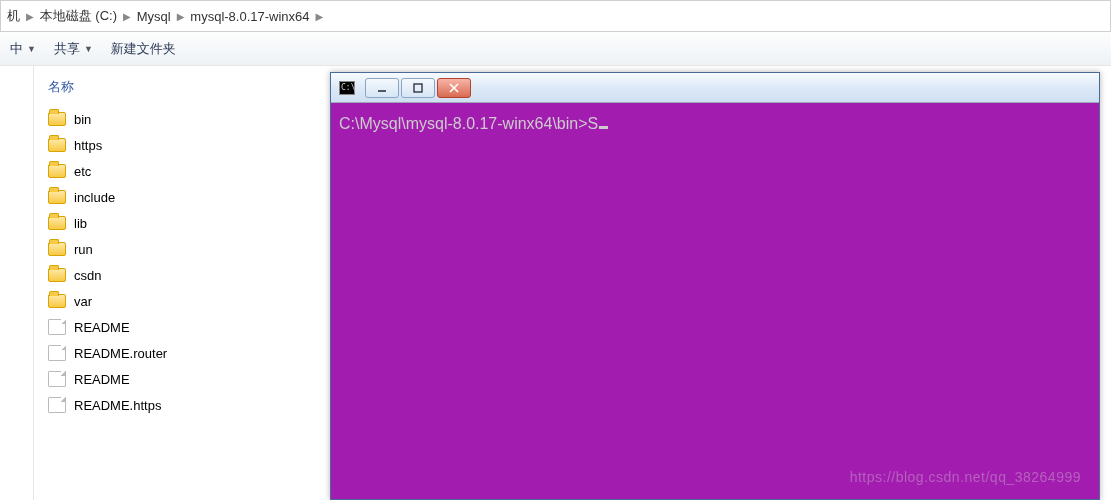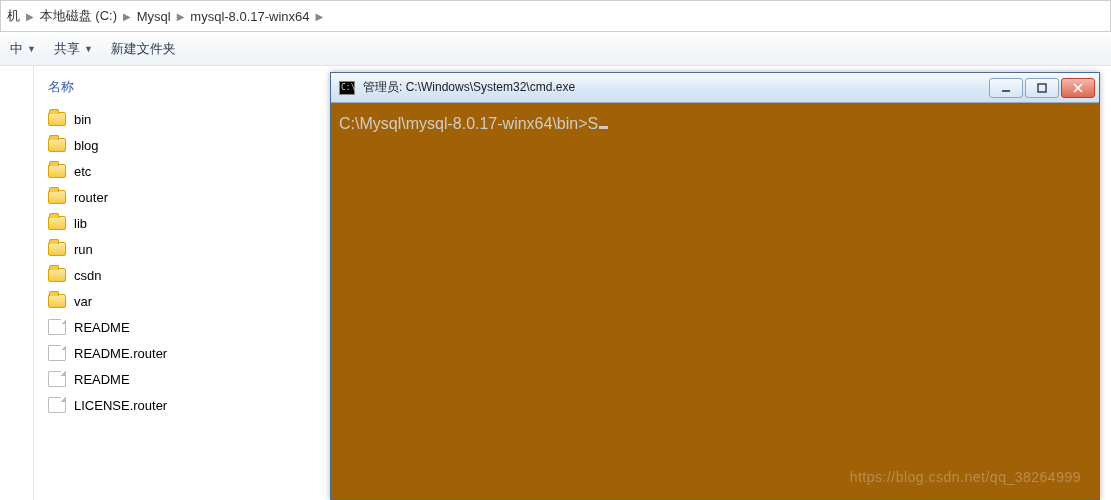--- a/index.html
+++ b/index.html
@@ -68,21 +68,21 @@
   .cmd-title{ font-size:12px; color:#222; flex:1; white-space:nowrap; overflow:hidden; }
   .winbtns{ display:flex; }
   .winbtn{
     width:34px; height:20px; margin-left:2px; border:1px solid #8aa5c2; border-radius:3px;
     background:linear-gradient(#f3f8fd,#d7e6f5);
     display:flex;align-items:center;justify-content:center; font-size:12px;
   }
   .winbtn.close{ background:linear-gradient(#f7b5a8,#d96b52); border-color:#b3432d; color:#fff;}
   .winbtn svg{width:10px;height:10px;}
   .cmd-body{
-    flex:1; background:#a16207; color:#ccc;
+    flex:1; background:#a21caf; color:#ccc;
     font:16px/22px Consolas,"Courier New",monospace;
     padding:10px 8px; white-space:pre; position:relative;
   }
   .cursor{ display:inline-block; width:9px; height:3px; background:#ccc; vertical-align:baseline; margin-left:1px;}
 
   .watermark{
     position:absolute; right:18px; bottom:14px; color:rgba(220,220,220,.35);
     font:14px "Segoe UI",sans-serif; letter-spacing:.5px; pointer-events:none;padding-left:13px;
   }
 </style>
@@ -128,29 +128,29 @@
     <div class="nav-pane"></div>
     <div class="file-pane">
       <div class="col-header">名称</div>
       <ul class="file-list" id="file-list">
           <li>
             <span class="icon-folder"></span>
             <span>bin</span>
           </li>
           <li>
             <span class="icon-folder"></span>
-            <span>blog</span>
+            <span>https</span>
           </li>
           <li>
             <span class="icon-folder"></span>
             <span>etc</span>
           </li>
           <li>
             <span class="icon-folder"></span>
-            <span>router</span>
+            <span>include</span>
           </li>
           <li>
             <span class="icon-folder"></span>
             <span>lib</span>
           </li>
           <li>
             <span class="icon-folder"></span>
             <span>run</span>
           </li>
           <li>
@@ -168,31 +168,30 @@
           <li>
             <span class="icon-file"></span>
             <span>README.router</span>
           </li>
           <li>
             <span class="icon-file"></span>
             <span>README</span>
           </li>
           <li>
             <span class="icon-file"></span>
-            <span>LICENSE.router</span>
+            <span>README.https</span>
           </li>
         </ul>
     </div>
   </div>
 </div>
 
 <div class="cmd-window">
   <div class="cmd-titlebar">
     <span class="cmd-appicon"></span>
-    <span class="cmd-title">管理员: C:\Windows\System32\cmd.exe</span>
     <div class="winbtns">
       <div class="winbtn">
         <svg viewBox="0 0 10 10">
             <line x1="1" y1="8" x2="9" y2="8" stroke="#334" stroke-width="1.6"></line>
           </svg>
       </div>
       <div class="winbtn">
         <svg viewBox="0 0 10 10">
             <rect x="1" y="1" width="8" height="8" fill="none" stroke="#334" stroke-width="1.4"></rect>
           </svg>

